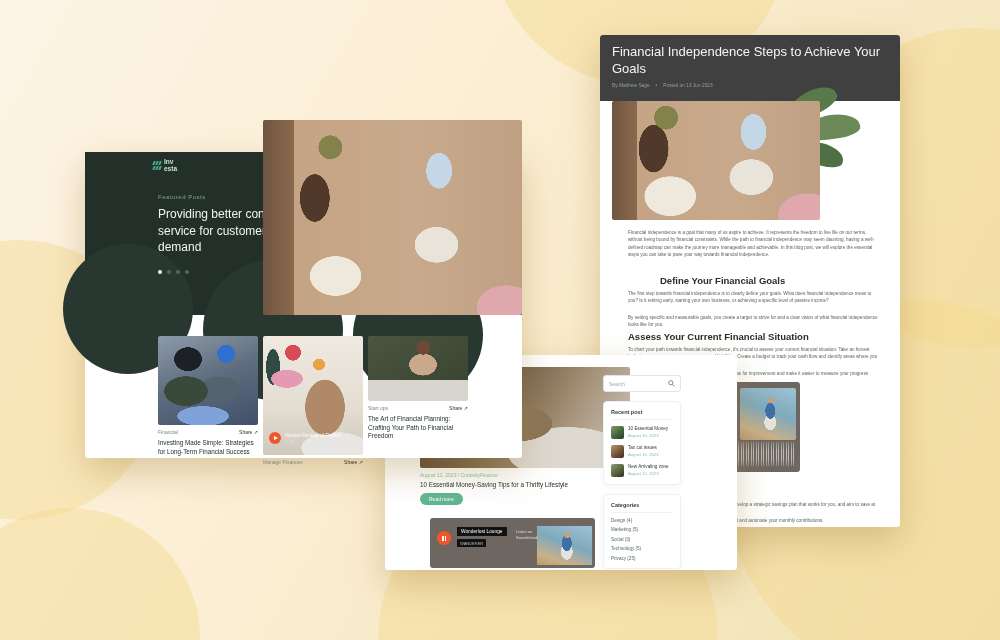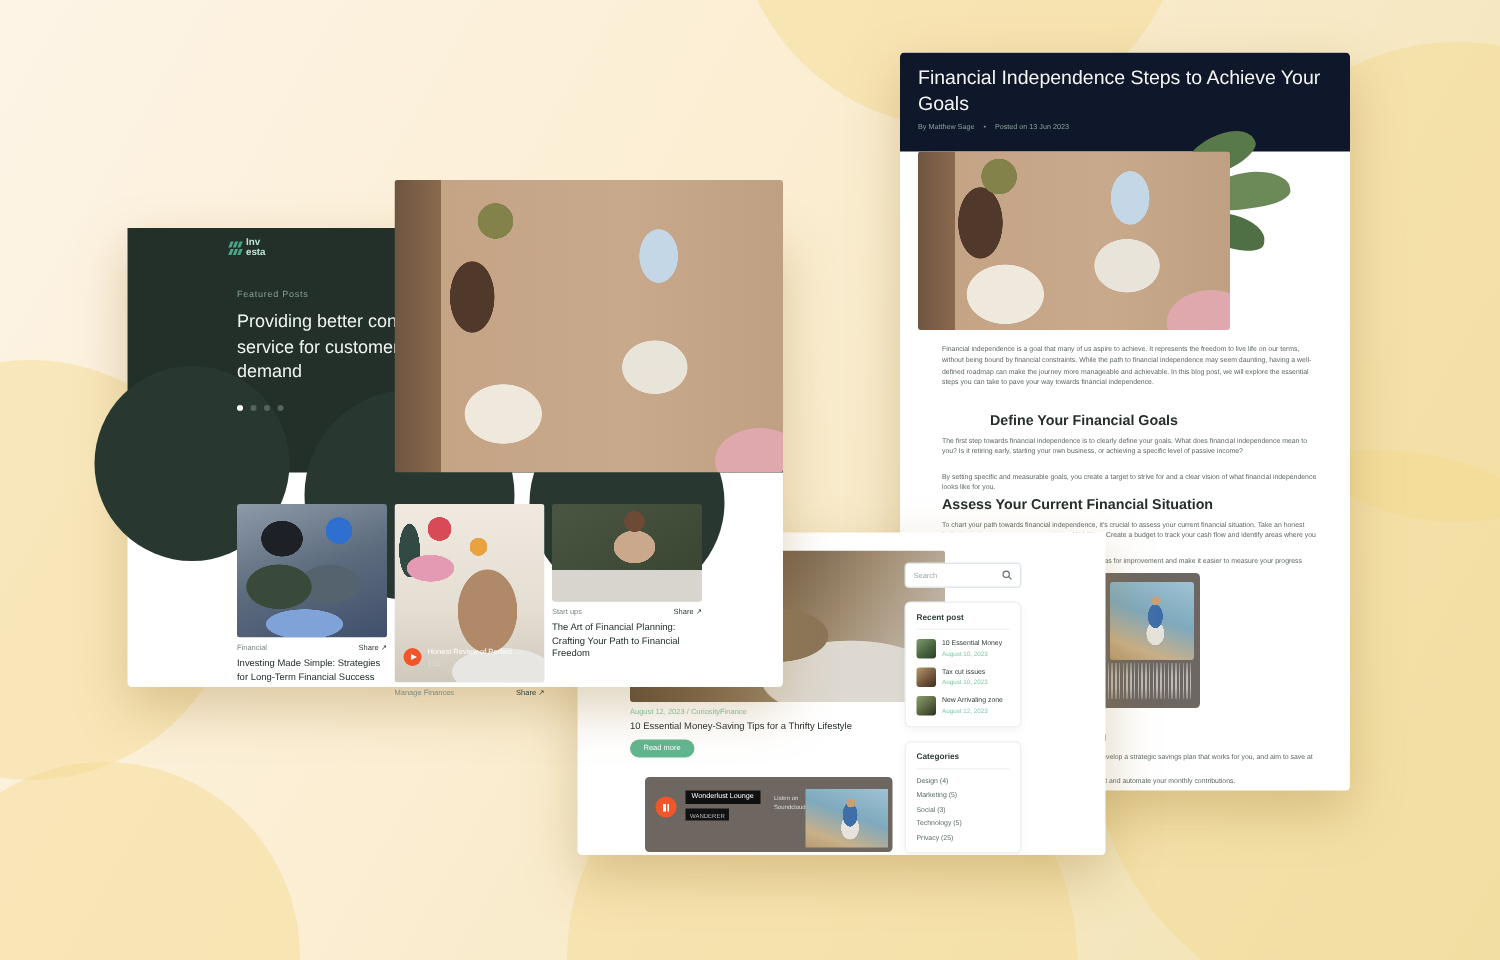--- a/index.html
+++ b/index.html
@@ -83,21 +83,21 @@
   .play-overlay { position:absolute; left:6px; bottom:10px; display:flex; gap:4px; align-items:flex-start; }
   .play-btn { width:12px; height:12px; border-radius:50%; background:#f1562b; flex:none;
               display:flex; align-items:center; justify-content:center; cursor:pointer; }
   .play-tri { width:0; height:0; border-left:4px solid #fff; border-top:2.5px solid transparent;
               border-bottom:2.5px solid transparent; margin-left:1px; }
   .video-title { font-size:5px; color:#fff; }
   .video-dur { font-size:4.5px; color:#ddd; margin-top:2px; }
 
   
   #article-card { left:600px; top:35px; width:300px; height:492px; z-index:10; }
-  .a-header { position:absolute; left:0; top:0; width:300px; height:66px; background:#0f172a; }
+  .a-header { position:absolute; left:0; top:0; width:300px; height:66px; background:#404040; }
   .a-title { position:absolute; left:12px; top:8px; width:285px; font-size:13px; line-height:17px;
              font-weight:500; color:#f3f6f3; }
   .a-byline { position:absolute; left:12px; top:48px; display:flex; gap:6px; align-items:center;
               font-size:4.8px; color:#8aa398; }
   .leaf { position:absolute; background:#5e7c4c; border-radius:60% 60% 50% 50%/70% 70% 40% 40%; z-index:1; }
   .lf1 { left:186px; top:56px; width:52px; height:24px; transform:rotate(-28deg); background:#587a4b; }
   .lf2 { left:204px; top:80px; width:56px; height:24px; transform:rotate(-8deg); background:#6b8a57; }
   .lf3 { left:196px; top:108px; width:48px; height:22px; transform:rotate(14deg); background:#4f7044; }
   .a-photo { position:absolute; left:12px; top:66px; width:208px; height:119px; z-index:2; border-radius:2px; }
   .a-p { position:absolute; left:28px; width:250px; font-size:4.6px; line-height:7.4px; color:#5c665f; }

